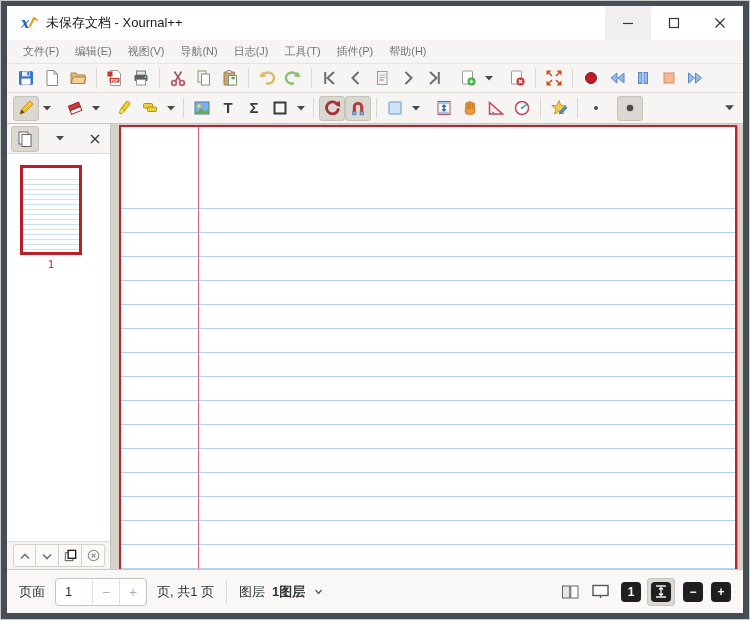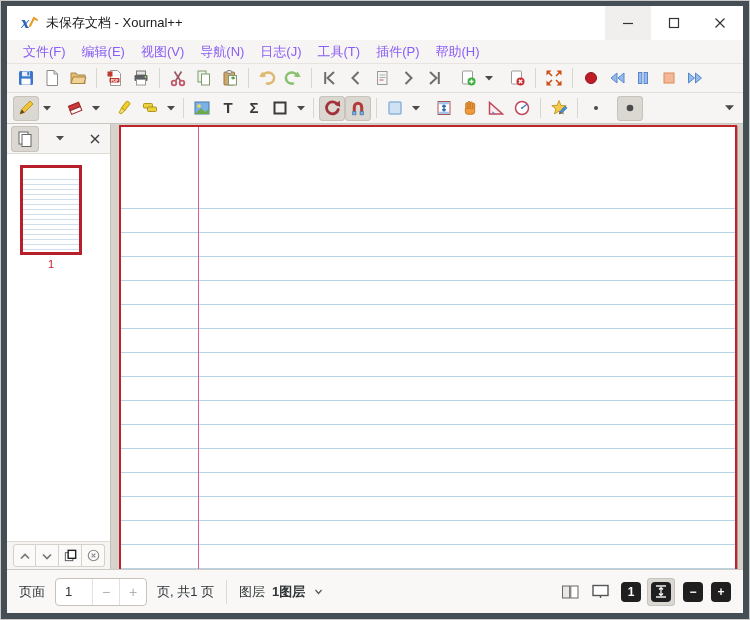--- a/index.html
+++ b/index.html
@@ -11,21 +11,21 @@
   
   .titlebar { height:34px; background:#ffffff; display:flex; align-items:center; flex:0 0 auto; }
   .app-logo { width:18px; height:16px; margin:0 7px 0 14px; position:relative; flex:0 0 auto; }
   .title-text { font-size:13px; color:#1a1a1a; white-space:nowrap; }
   .win-controls { margin-left:auto; display:flex; height:100%; }
   .wbtn { width:46px; height:100%; display:flex; align-items:center; justify-content:center; }
   .wbtn.min { background:#f0efee; }
 
   
   .menubar { height:24px; background:#f6f5f4; display:flex; align-items:center; padding-left:8px; border-bottom:1px solid #e7e4df; flex:0 0 auto; }
-  .menu-item { font-size:13px; color:#8b5cf6; padding:3px 8px; white-space:nowrap; }
+  .menu-item { font-size:11px; color:#737373; padding:3px 8px; white-space:nowrap; }
 
   
   .toolbar { background:#f6f5f4; display:flex; align-items:center; padding:0 6px; flex:0 0 auto; }
   .tb1 { height:29px; border-bottom:1px solid #e2dfda; }
   .tb2 { height:31px; border-bottom:1px solid #c9c6c0; }
   .tb { width:26px; height:25px; display:flex; align-items:center; justify-content:center; border-radius:4px; flex:0 0 auto; }
   .tbdd { width:15px; height:25px; display:flex; align-items:center; justify-content:center; flex:0 0 auto; }
   .pressed { background:#dbd8d2; box-shadow:inset 0 0 0 1px #c6c3bc; }
   .sep { width:1px; height:20px; background:#d9d6d0; margin:0 5px; flex:0 0 auto; }
   .gap { width:8px; flex:0 0 auto; }

